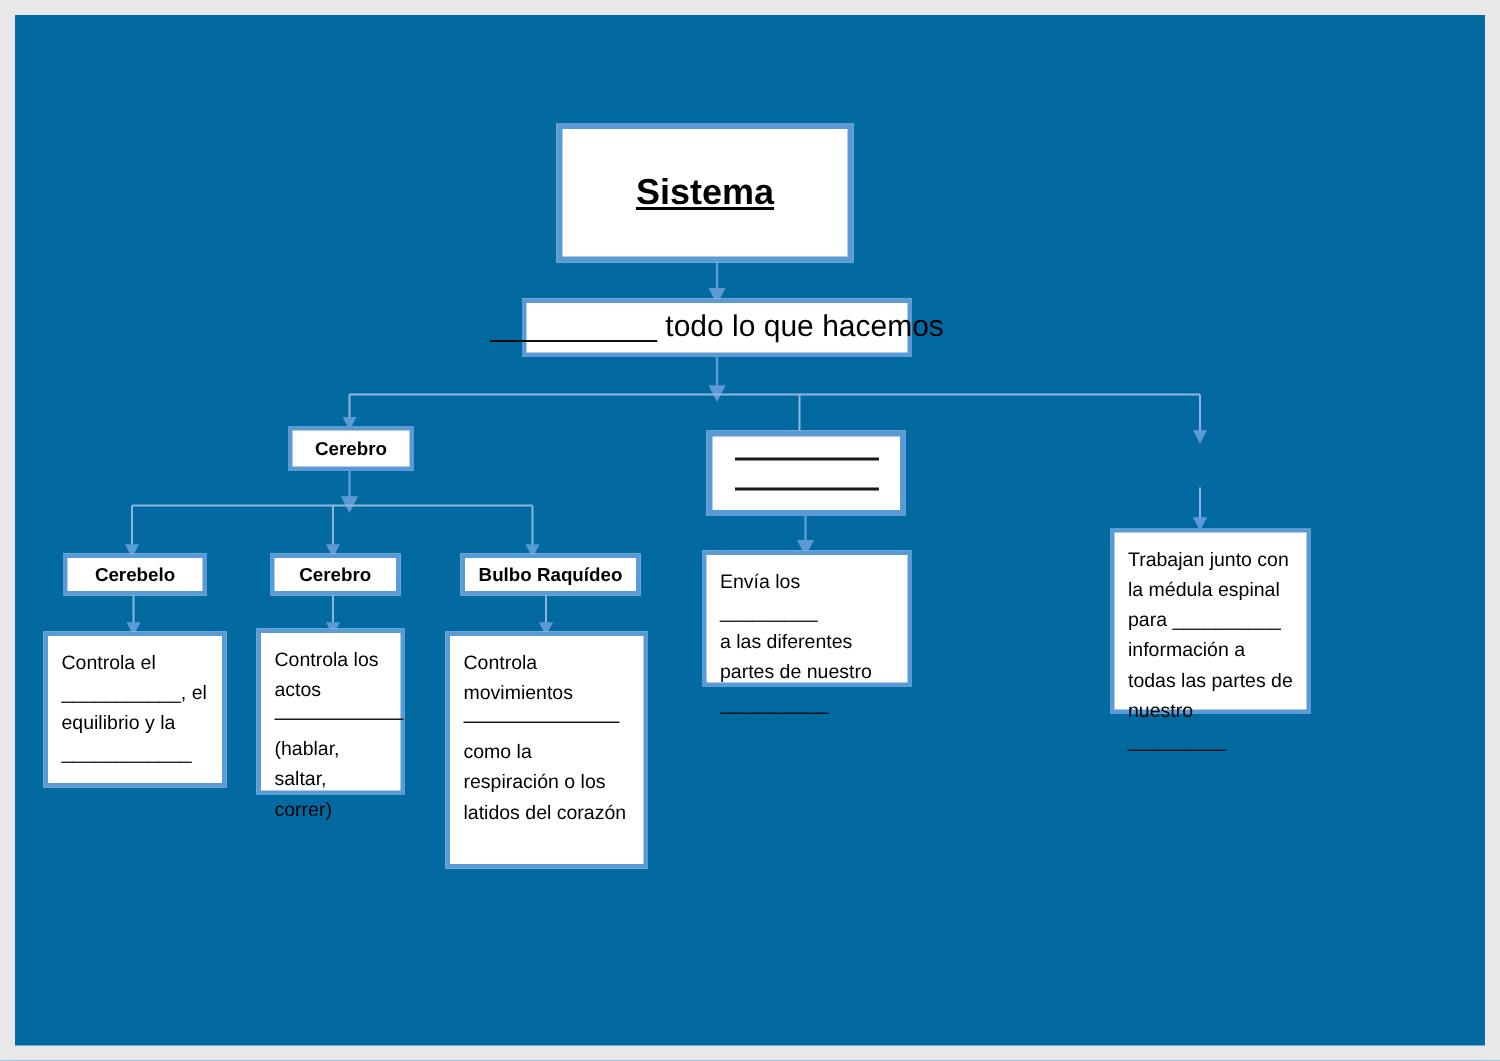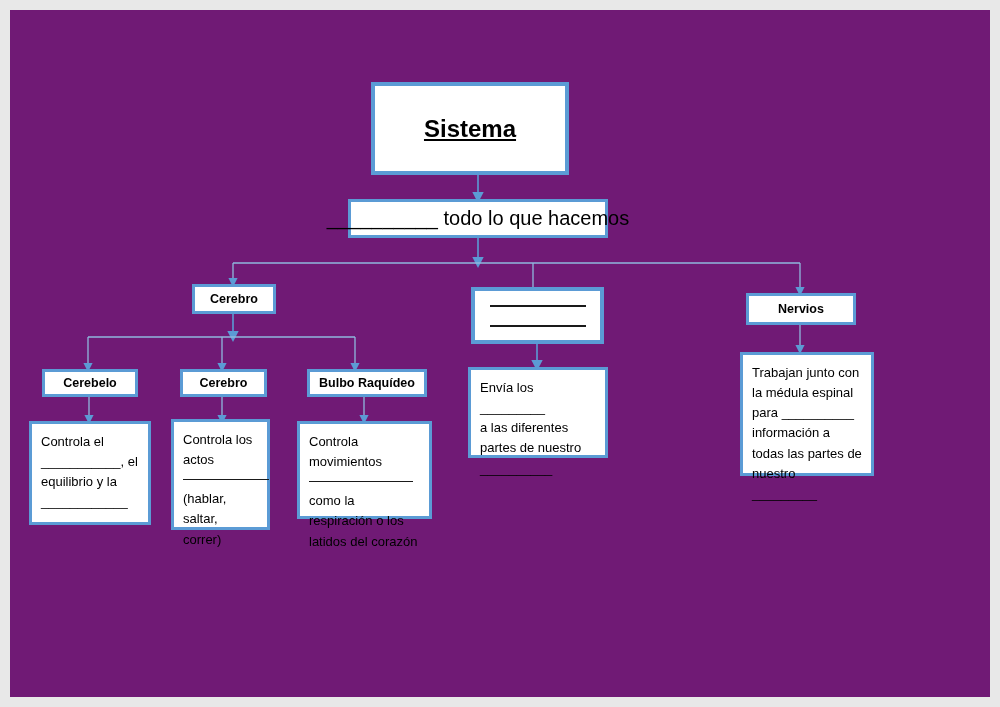--- a/index.html
+++ b/index.html
@@ -4,21 +4,21 @@
 <style>
   html, body {
     margin: 0;
     padding: 0;
     background: #ffffff;
   }
   #canvas {
     position: relative;
     width: 1000px;
     height: 707px;
-    background: #701a75;
+    background: #0369a1;
     font-family: "Liberation Sans", sans-serif;
     overflow: hidden;
   }
   .page-edge {
     position: absolute;
     background: #e8e8e8;
   }
   svg.connectors {
     position: absolute;
     left: 0;
@@ -153,23 +153,20 @@
 
   <div class="node header" style="left:192px; top:284px; width:84px; height:30px;">
     <div class="txt">Cerebro</div>
   </div>
 
   <div class="node blankbox" style="left:471px; top:287px; width:133px; height:57px; border-width:4px;">
     <div class="bl2"></div>
     <div class="bl2"></div>
   </div>
 
-  <div class="node header" style="left:746px; top:293px; width:110px; height:32px;">
-    <div class="txt">Nervios</div>
-  </div>
 
   <div class="node header" style="left:42px; top:369px; width:96px; height:28px;">
     <div class="txt">Cerebelo</div>
   </div>
 
   <div class="node header" style="left:180px; top:369px; width:87px; height:28px;">
     <div class="txt">Cerebro</div>
   </div>
 
   <div class="node header" style="left:307px; top:369px; width:120px; height:28px;">
@@ -188,21 +185,21 @@
   <div class="node body" style="left:171px; top:419px; width:99px; height:111px;">
     <div class="txt">
       <span>Controla los</span><br>
       <span>actos</span>
       <span class="blankline w-short"></span>
       <span>(hablar,</span><br>
       <span>saltar, correr)</span>
     </div>
   </div>
 
-  <div class="node body" style="left:297px; top:421px; width:135px; height:98px;">
+  <div class="node body" style="left:297px; top:421px; width:135px; height:158px;">
     <div class="txt">
       <span>Controla</span><br>
       <span>movimientos</span>
       <span class="blankline w-mid"></span>
       <span>como la</span><br>
       <span>respiración o los</span><br>
       <span>latidos del corazón</span>
     </div>
   </div>
 

